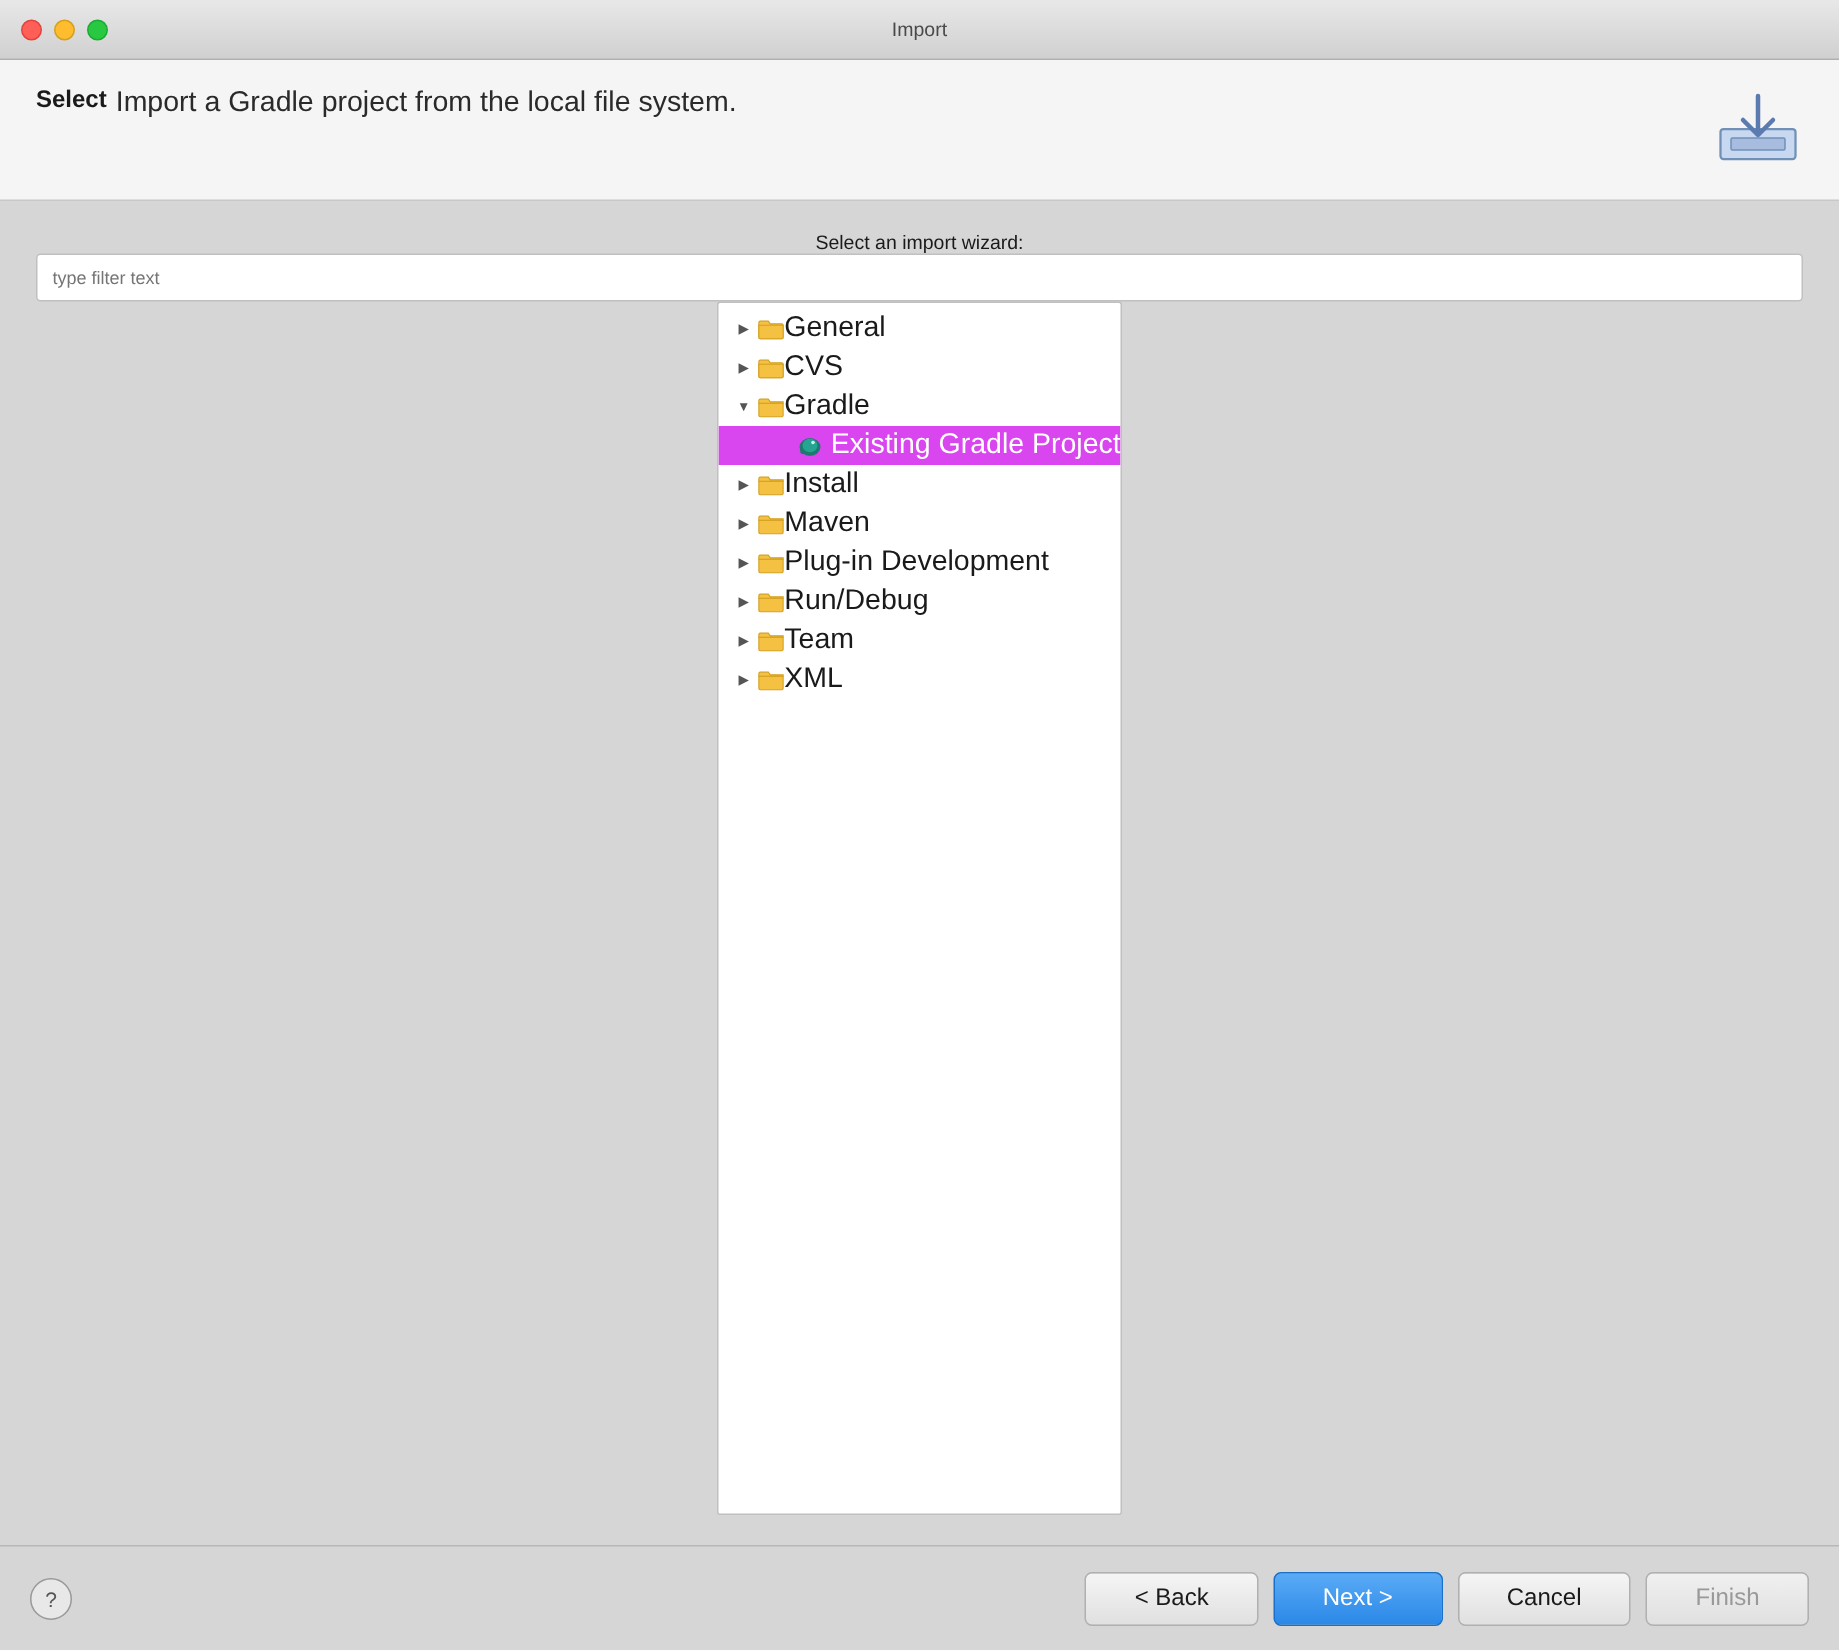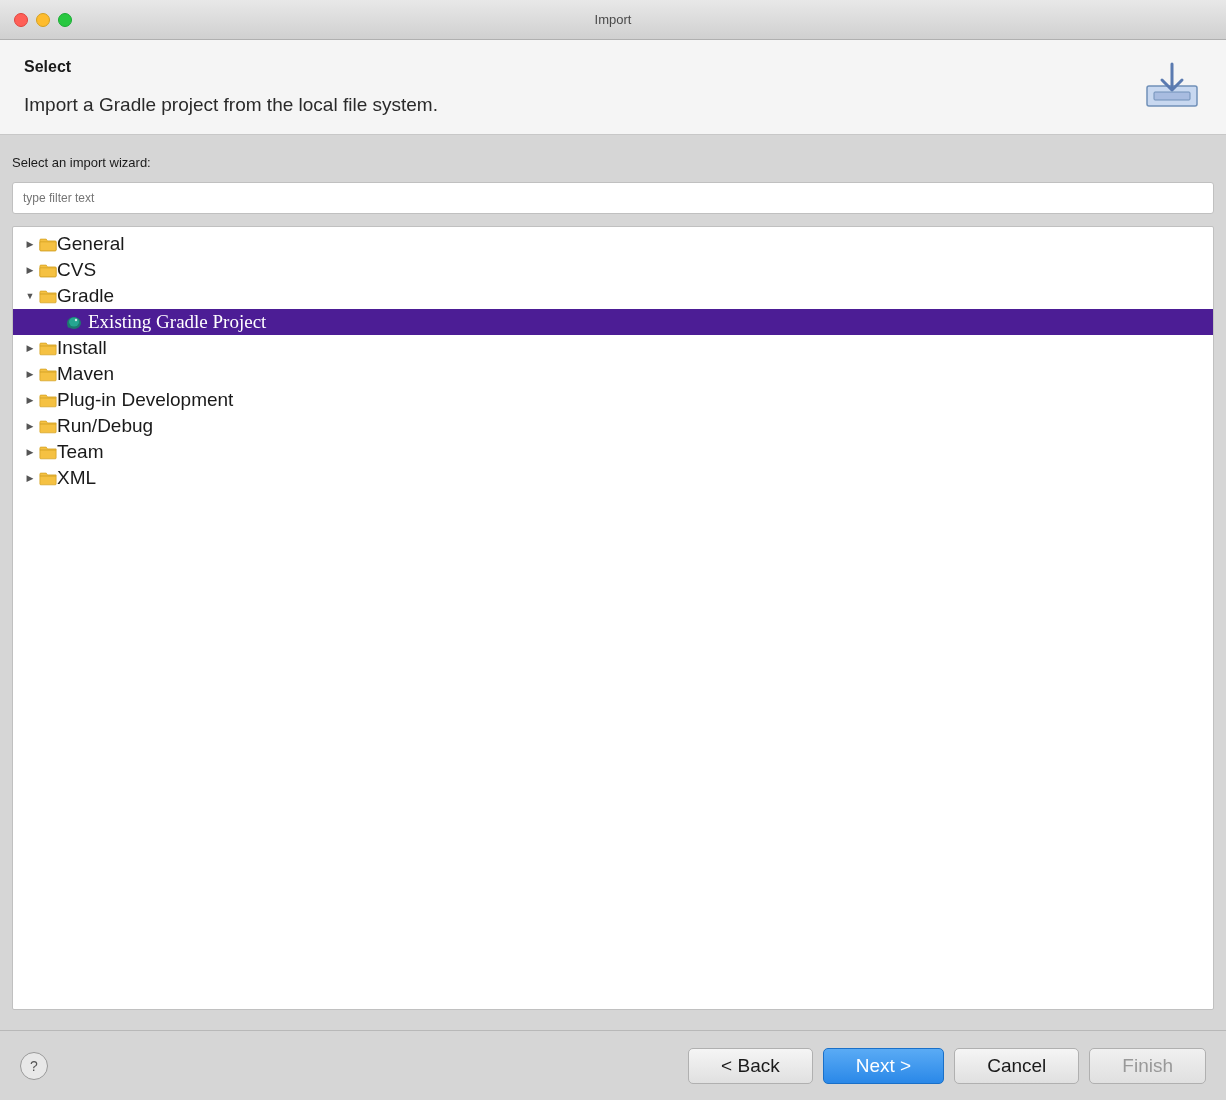--- a/index.html
+++ b/index.html
@@ -62,43 +62,43 @@
       padding: 18px 24px 18px 24px;
       display: flex;
       align-items: flex-start;
       justify-content: space-between;
       border-bottom: 1px solid #c8c8c8;
       flex-shrink: 0;
     }
 
     .header-text {
       display: flex;
-      flex-direction: column;
-      gap: 18px;
+      flex-direction: row;
+      gap: 6px;
     }
 
     .header-title {
       font-size: 16px;
       font-weight: 700;
       color: #1a1a1a;
     }
 
     .header-subtitle {
       font-size: 19px;
       color: #2a2a2a;
     }
 
     
     .main-content {
       flex: 1;
       background: #d6d6d6;
-      padding: 20px 12px;
+      padding: 20px 24px;
       display: flex;
       flex-direction: column;
-      gap: 12px;
+      align-items: center;
     }
 
     .wizard-label {
       font-size: 13px;
       color: #1a1a1a;
       font-weight: 400;
     }
 
     .filter-input {
       width: 100%;
@@ -124,23 +124,22 @@
     .tree-item {
       display: flex;
       align-items: center;
       height: 26px;
       padding-left: 10px;
       cursor: pointer;
       color: #1a1a1a;
     }
 
     .tree-item.selected {
-      background: #4c1d95;
+      background: #d946ef;
       color: white;
-      font-family: Liberation Serif, serif;
     }
 
     .tree-item.indented {
       padding-left: 36px;
     }
 
     .arrow {
       width: 14px;
       height: 14px;
       display: flex;
@@ -195,21 +194,21 @@
       cursor: pointer;
       font-size: 14px;
       color: #555;
       font-weight: 500;
     }
 
     .btn {
       height: 36px;
       padding: 0 32px;
       border-radius: 5px;
-      font-size: 19px;
+      font-size: 16px;
       cursor: pointer;
       border: 1px solid #b0b0b0;
       background: linear-gradient(to bottom, #f5f5f5, #e0e0e0);
       color: #1a1a1a;
       min-width: 90px;
     }
 
     .btn.primary {
       background: linear-gradient(to bottom, #5aabf5, #2a88e8);
       border: 1px solid #1a70c8;

